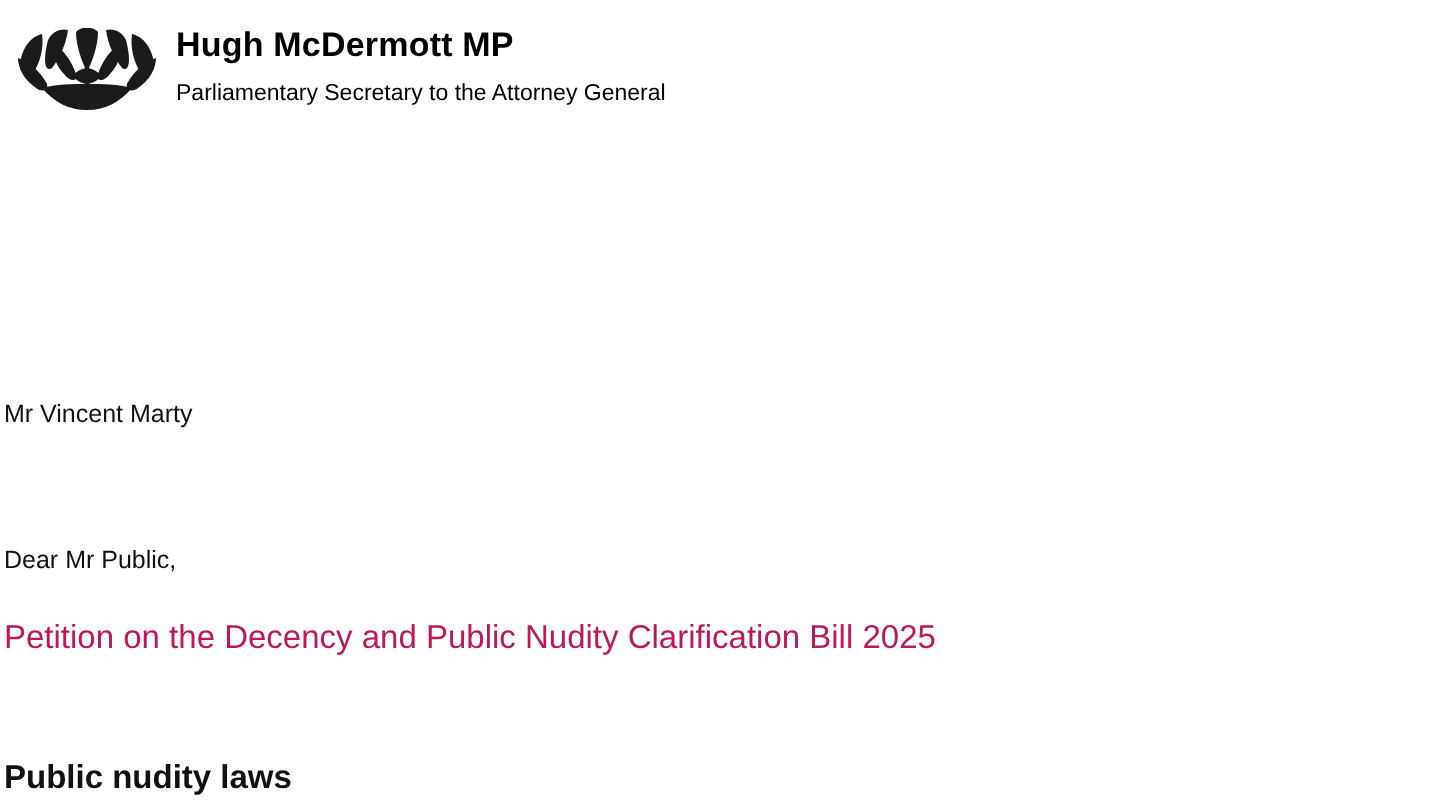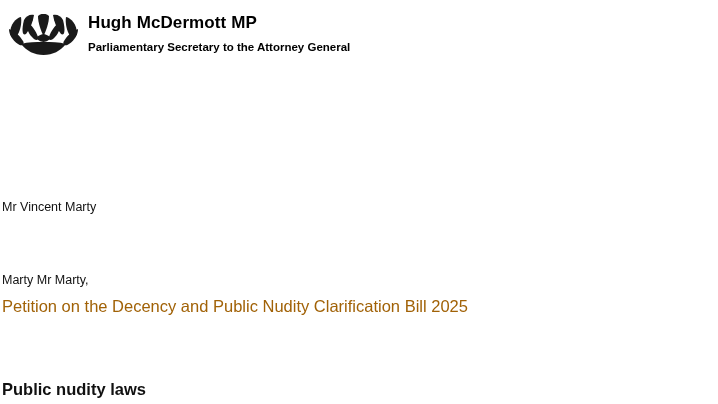--- a/index.html
+++ b/index.html
@@ -54,21 +54,21 @@
     font-size: 17px;
     font-weight: bold;
     line-height: 22px;
     color: #000000;
     letter-spacing: 0.1px;
     white-space: nowrap;
   }
 
   .lh-role {
     font-size: 11.5px;
-    font-weight: bold;
+    font-weight: normal;
     line-height: 16px;
     color: #000000;
     margin-top: 5px;
     white-space: nowrap;
   }
 
   
   .recipient {
     position: absolute;
     left: 2px;
@@ -86,24 +86,24 @@
     top: 272px;
     font-size: 12.5px;
     line-height: 17px;
     color: #111111;
     white-space: nowrap;
   }
 
   .subject {
     position: absolute;
     left: 2px;
-    top: 295px;
+    top: 308px;
     font-size: 16.5px;
     line-height: 22px;
-    color: #a16207;
+    color: #be185d;
     white-space: nowrap;
   }
 
   .para {
     position: absolute;
     left: 2px;
     top: 340px;
     width: 716px;
     font-size: 12.5px;
     line-height: 18px;
@@ -156,20 +156,20 @@
 
     <div class="lh-text">
       <div class="lh-name">Hugh McDermott MP</div>
       <div class="lh-role">Parliamentary Secretary to the Attorney General</div>
     </div>
 
   </div>
 
   <div class="recipient">Mr Vincent Marty</div>
 
-  <div class="salutation">Marty Mr Marty,</div>
+  <div class="salutation">Dear Mr Public,</div>
 
   <div class="subject">Petition on the Decency and Public Nudity Clarification Bill 2025</div>
 
 
   <div class="heading2">Public nudity laws</div>
 
 </div>
 
 </body></html>

